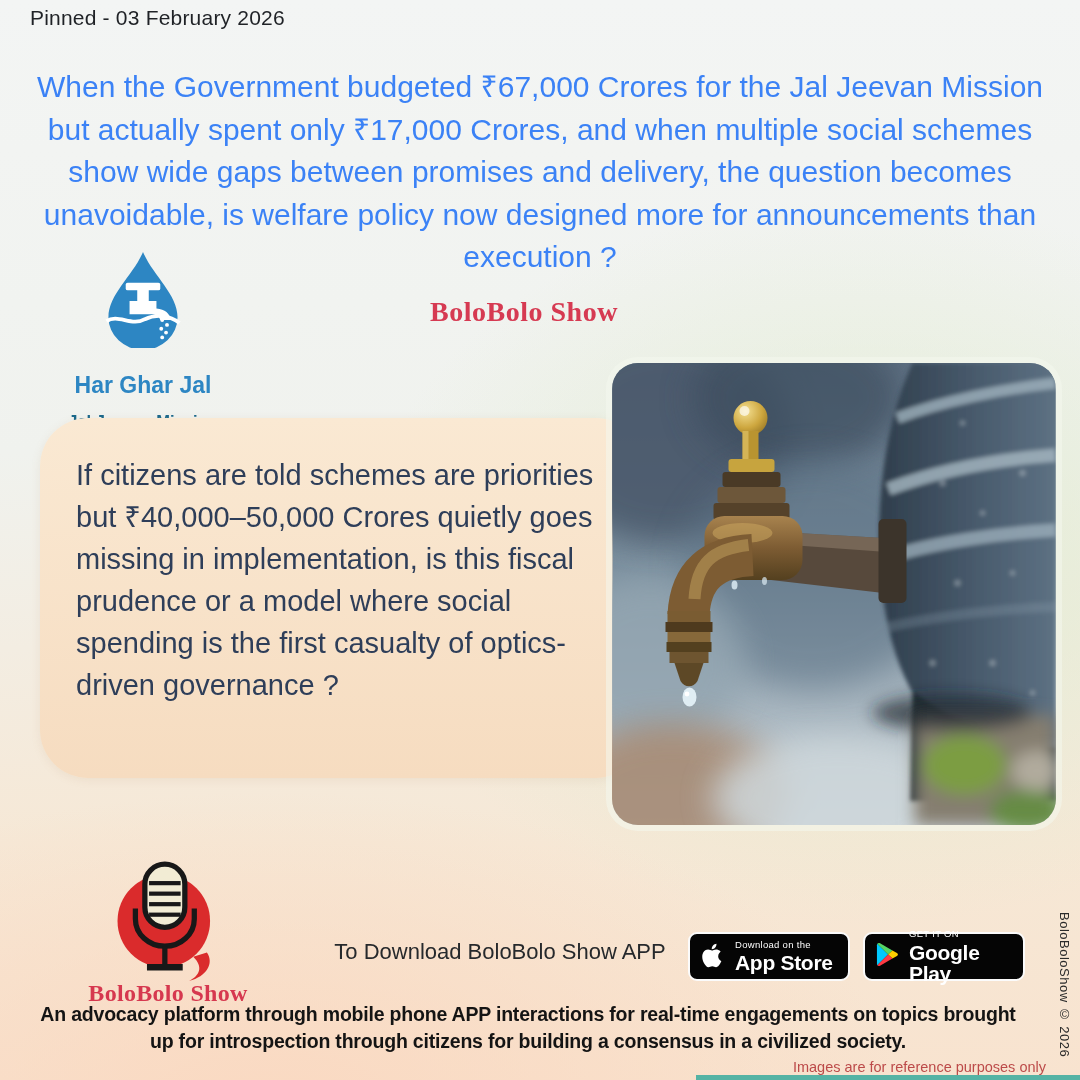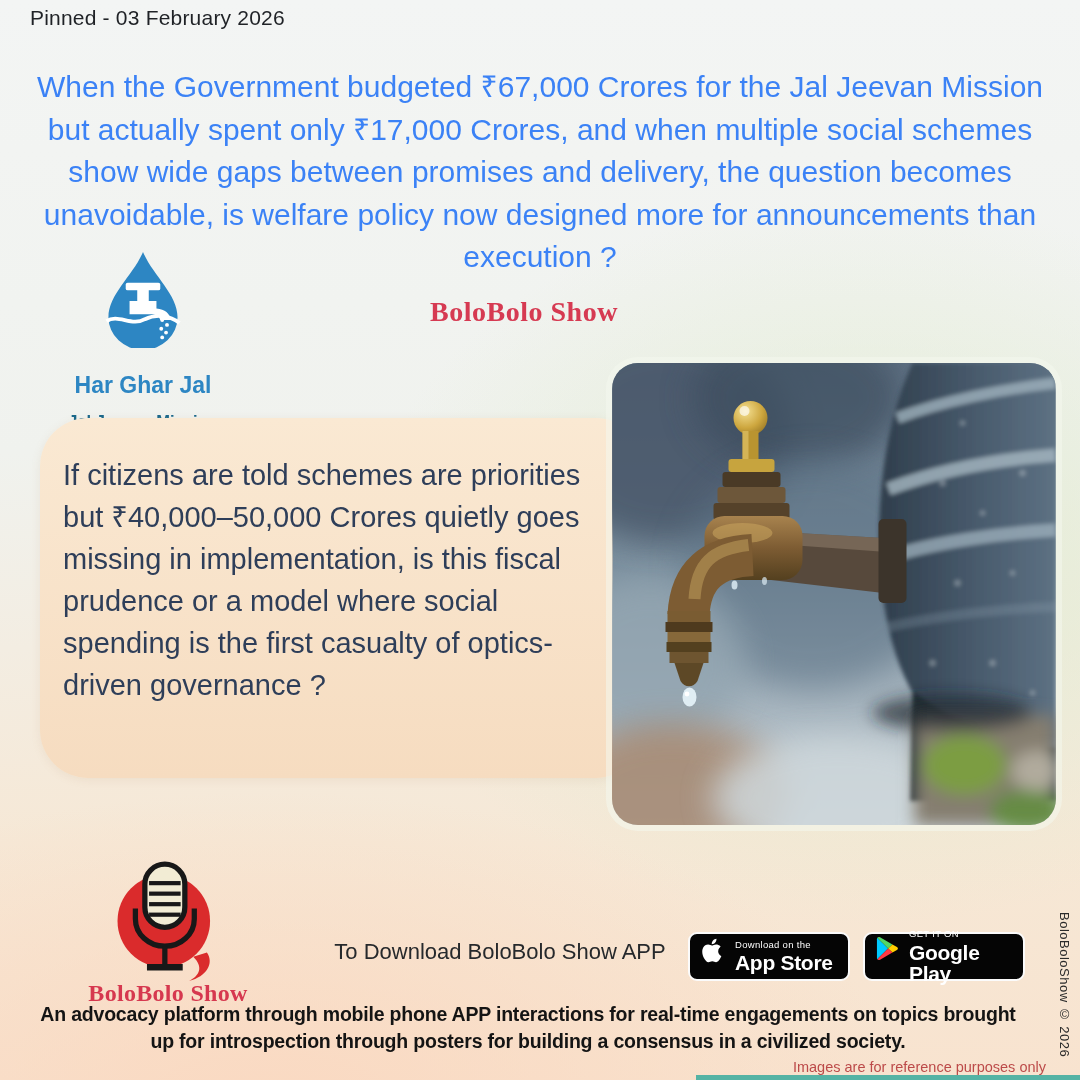--- a/index.html
+++ b/index.html
@@ -16,31 +16,31 @@
   .headline{left:34px;right:34px;top:66px;text-align:center;
     font-size:30px;line-height:42.5px;color:#3b82f6;}
   .jjm{left:58px;top:250px;width:170px;text-align:center;}
   .jjm-title{font-size:23px;font-weight:bold;color:#2d86c3;margin-top:20px;}
   .jjm-sub{font-size:16.5px;font-weight:bold;color:#19688b;margin-top:13px;}
   .brand-center{left:378px;top:296px;width:292px;text-align:center;
     font-family:"Liberation Serif",serif;font-weight:bold;font-size:28px;color:#d63a52;letter-spacing:0.5px;}
   .card{left:40px;top:418px;width:604px;height:360px;border-radius:48px;
     background:linear-gradient(180deg,#fae9d3,#f6dcc0);
     box-shadow:0 2px 10px rgba(180,140,100,0.12);
-    padding:36px 36px 0 23px;box-sizing:border-box;}
+    padding:36px 36px 0 36px;box-sizing:border-box;}
   .card-text{font-size:29px;line-height:42px;color:#2e3e59;}
   .photo{left:612px;top:363px;width:444px;height:462px;border-radius:26px;overflow:hidden;
     box-shadow:0 0 0 6px rgba(244,248,238,0.55);}
   .photo svg{display:block;}
   .foot-logo{left:86px;top:860px;width:164px;text-align:center;}
   .foot-logo-text{font-family:"Liberation Serif",serif;font-weight:bold;font-size:24px;color:#d6384f;margin-top:-6px;letter-spacing:0.3px;}
   .download{left:326px;top:936px;width:348px;text-align:center;font-size:22px;line-height:31px;color:#26292c;}
   .badges{left:688px;top:932px;display:flex;gap:13px;}
   .badge{background:#050505;border:2px solid #fbfbfb;border-radius:9px;height:45px;width:140px;
-    display:flex;padding:0 9px;gap:9px;color:#fff;cursor:pointer;}
+    display:flex;align-items:center;padding:0 9px;gap:9px;color:#fff;cursor:pointer;}
   .badge-txt{display:flex;flex-direction:column;justify-content:center;line-height:1;}
   .badge-small{font-size:9.5px;letter-spacing:0.3px;margin-bottom:3px;}
   .badge-big{font-size:21px;font-weight:bold;letter-spacing:-0.3px;}
   .advocacy{left:28px;right:52px;top:1001px;text-align:center;font-weight:bold;
     font-size:19.5px;line-height:26.5px;color:#141414;letter-spacing:-0.2px;}
   .vert-copy{right:8px;top:912px;writing-mode:vertical-rl;font-size:13px;color:#2b2b2b;letter-spacing:0.5px;}
   .disclaimer{right:34px;top:1059px;font-size:14.5px;color:#bc4a49;}
   .teal-bar{right:0;bottom:0;width:384px;height:5px;background:#55b3a4;}
 </style>
 </head>
@@ -229,19 +229,19 @@
         <path d="M13,12 L17,15.8 L5.6,22.3 C4.7,22.8 3.7,22.7 3,22 Z" fill="#ff3a44"></path>
       </svg>
     </span>
     <span class="badge-txt">
       <span class="badge-small">GET IT ON</span>
       <span class="badge-big">Google Play</span>
     </span>
   </div>
 </div>
 
-<div class="abs advocacy">An advocacy platform through mobile phone APP interactions for real-time engagements on topics brought up for introspection through posters for building a consensus in a civilized society.</div>
+<div class="abs advocacy">An advocacy platform through mobile phone APP interactions for real-time engagements on topics brought up for introspection through citizens for building a consensus in a civilized society.</div>
 
 <div class="abs vert-copy">BoloBoloShow © 2026</div>
 
 <div class="abs disclaimer">Images are for reference purposes only</div>
 
 <div class="abs teal-bar"></div>
 
 </body></html>

